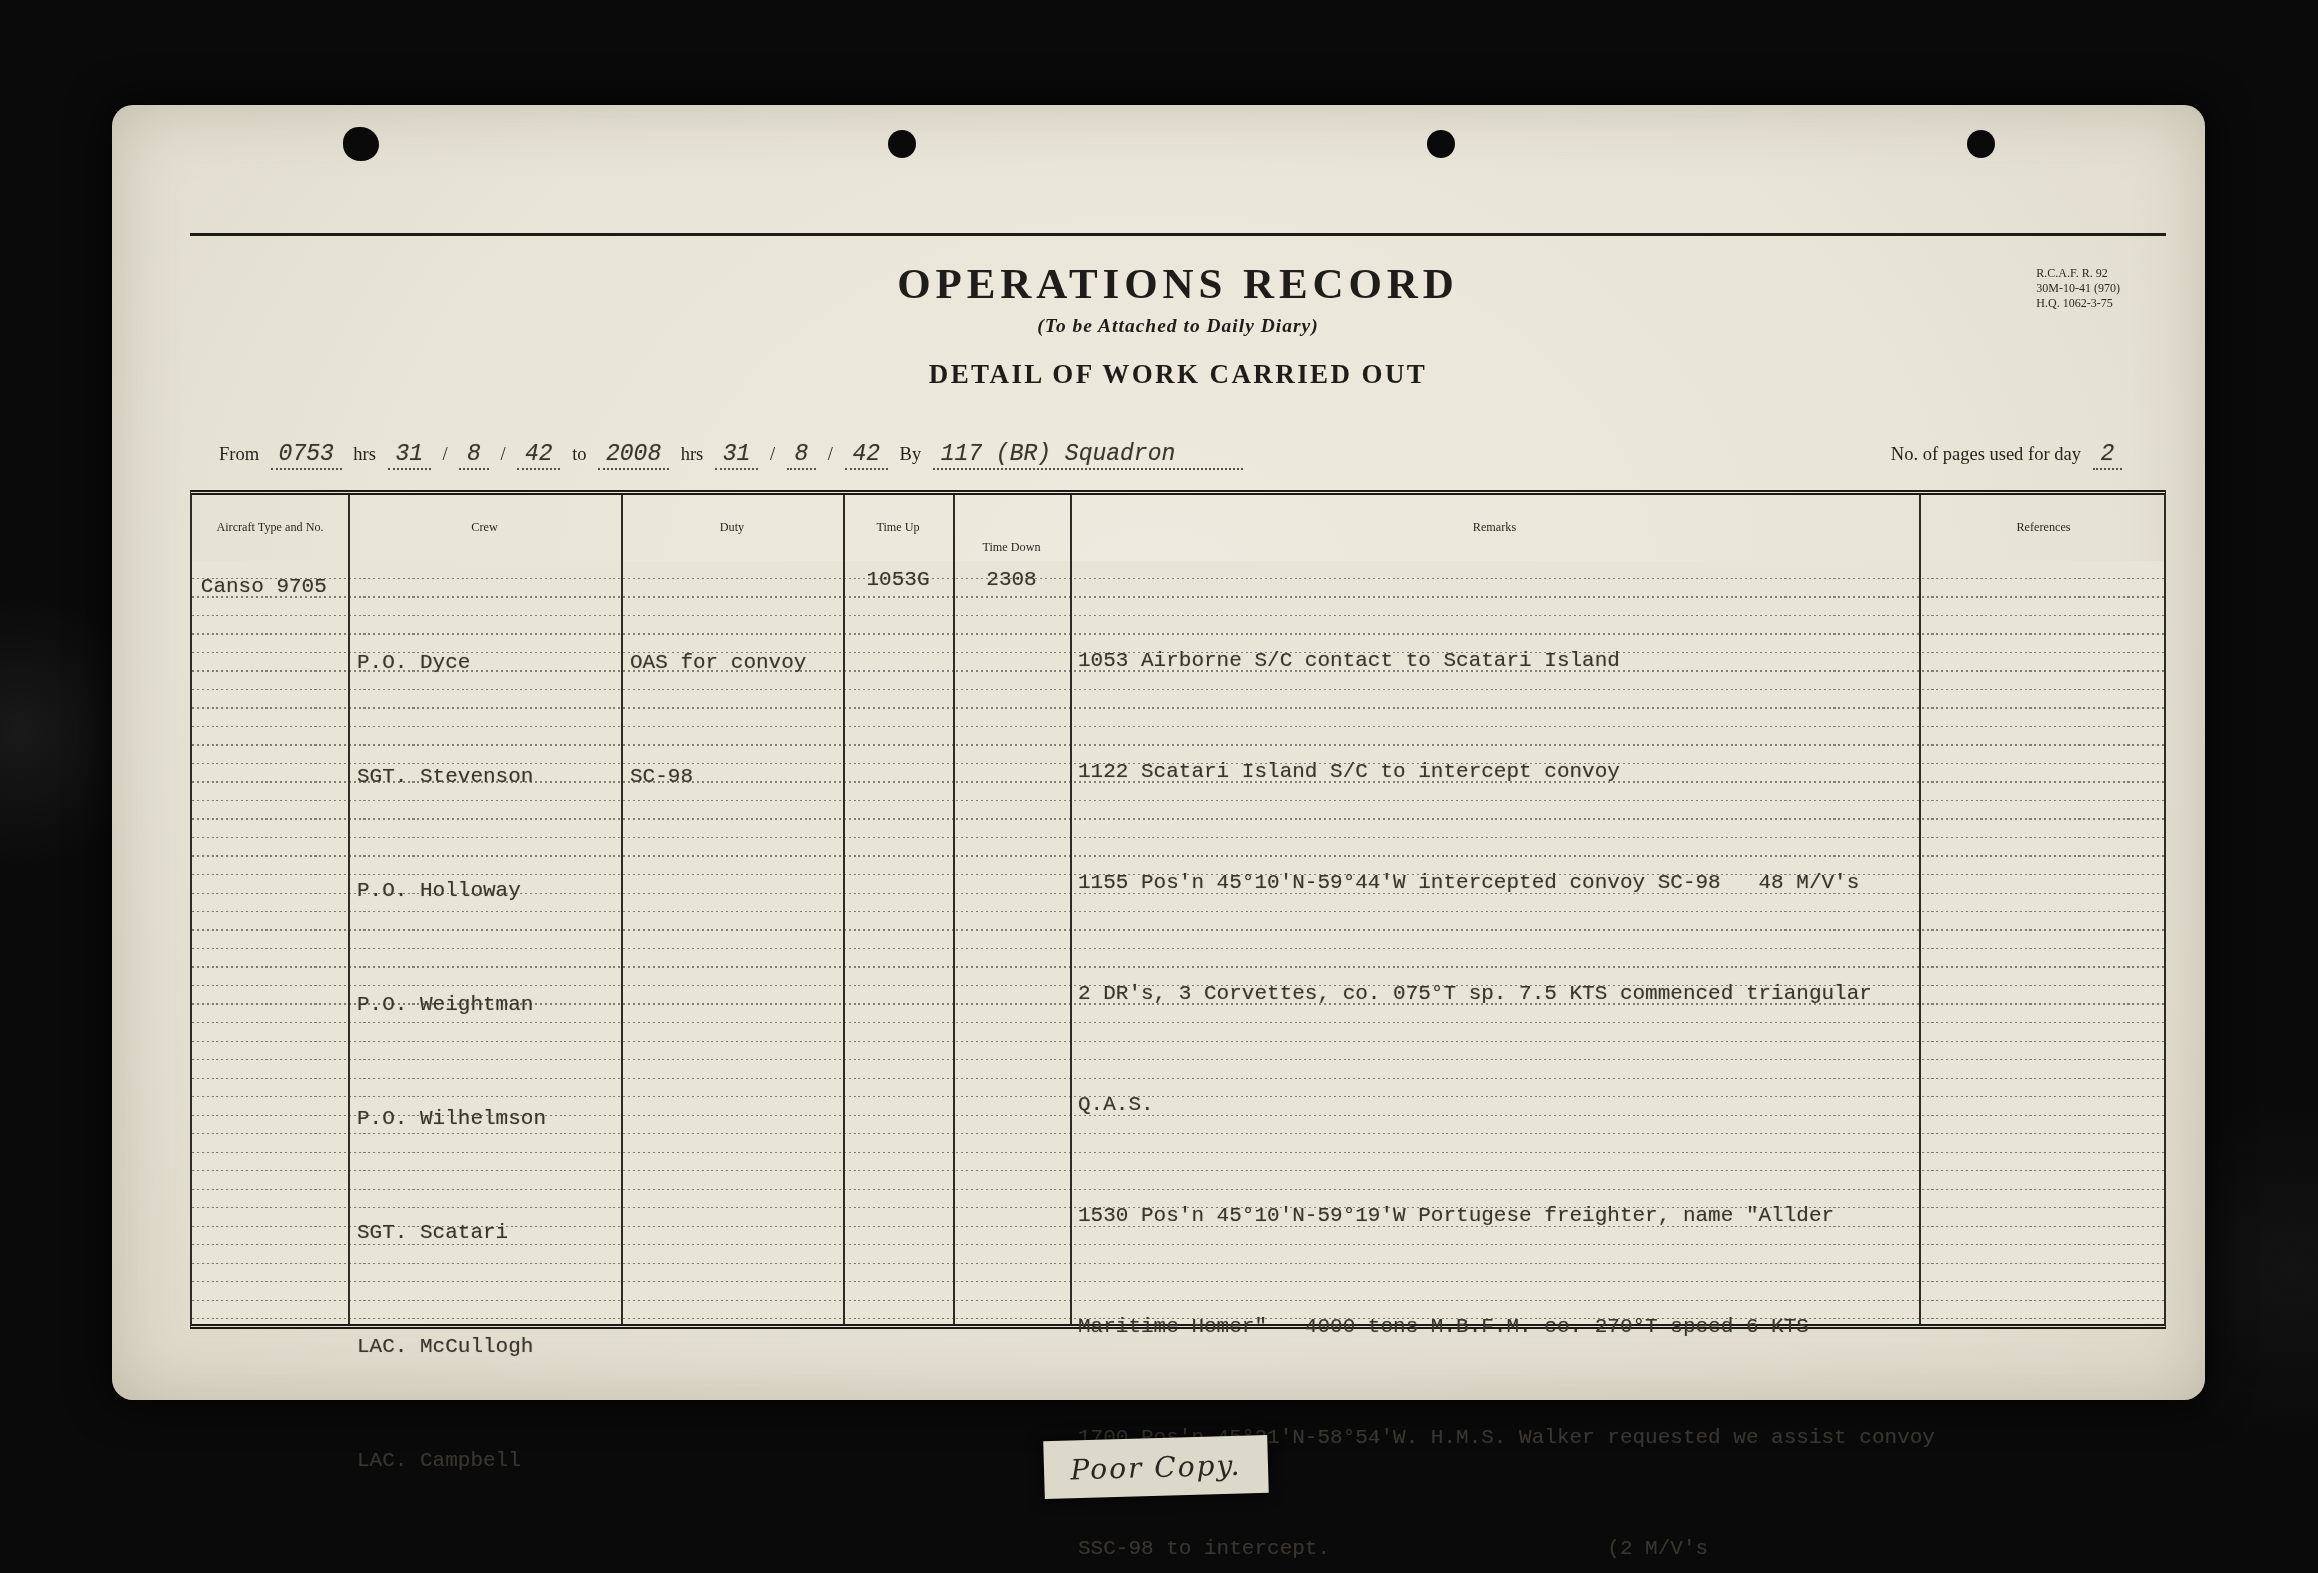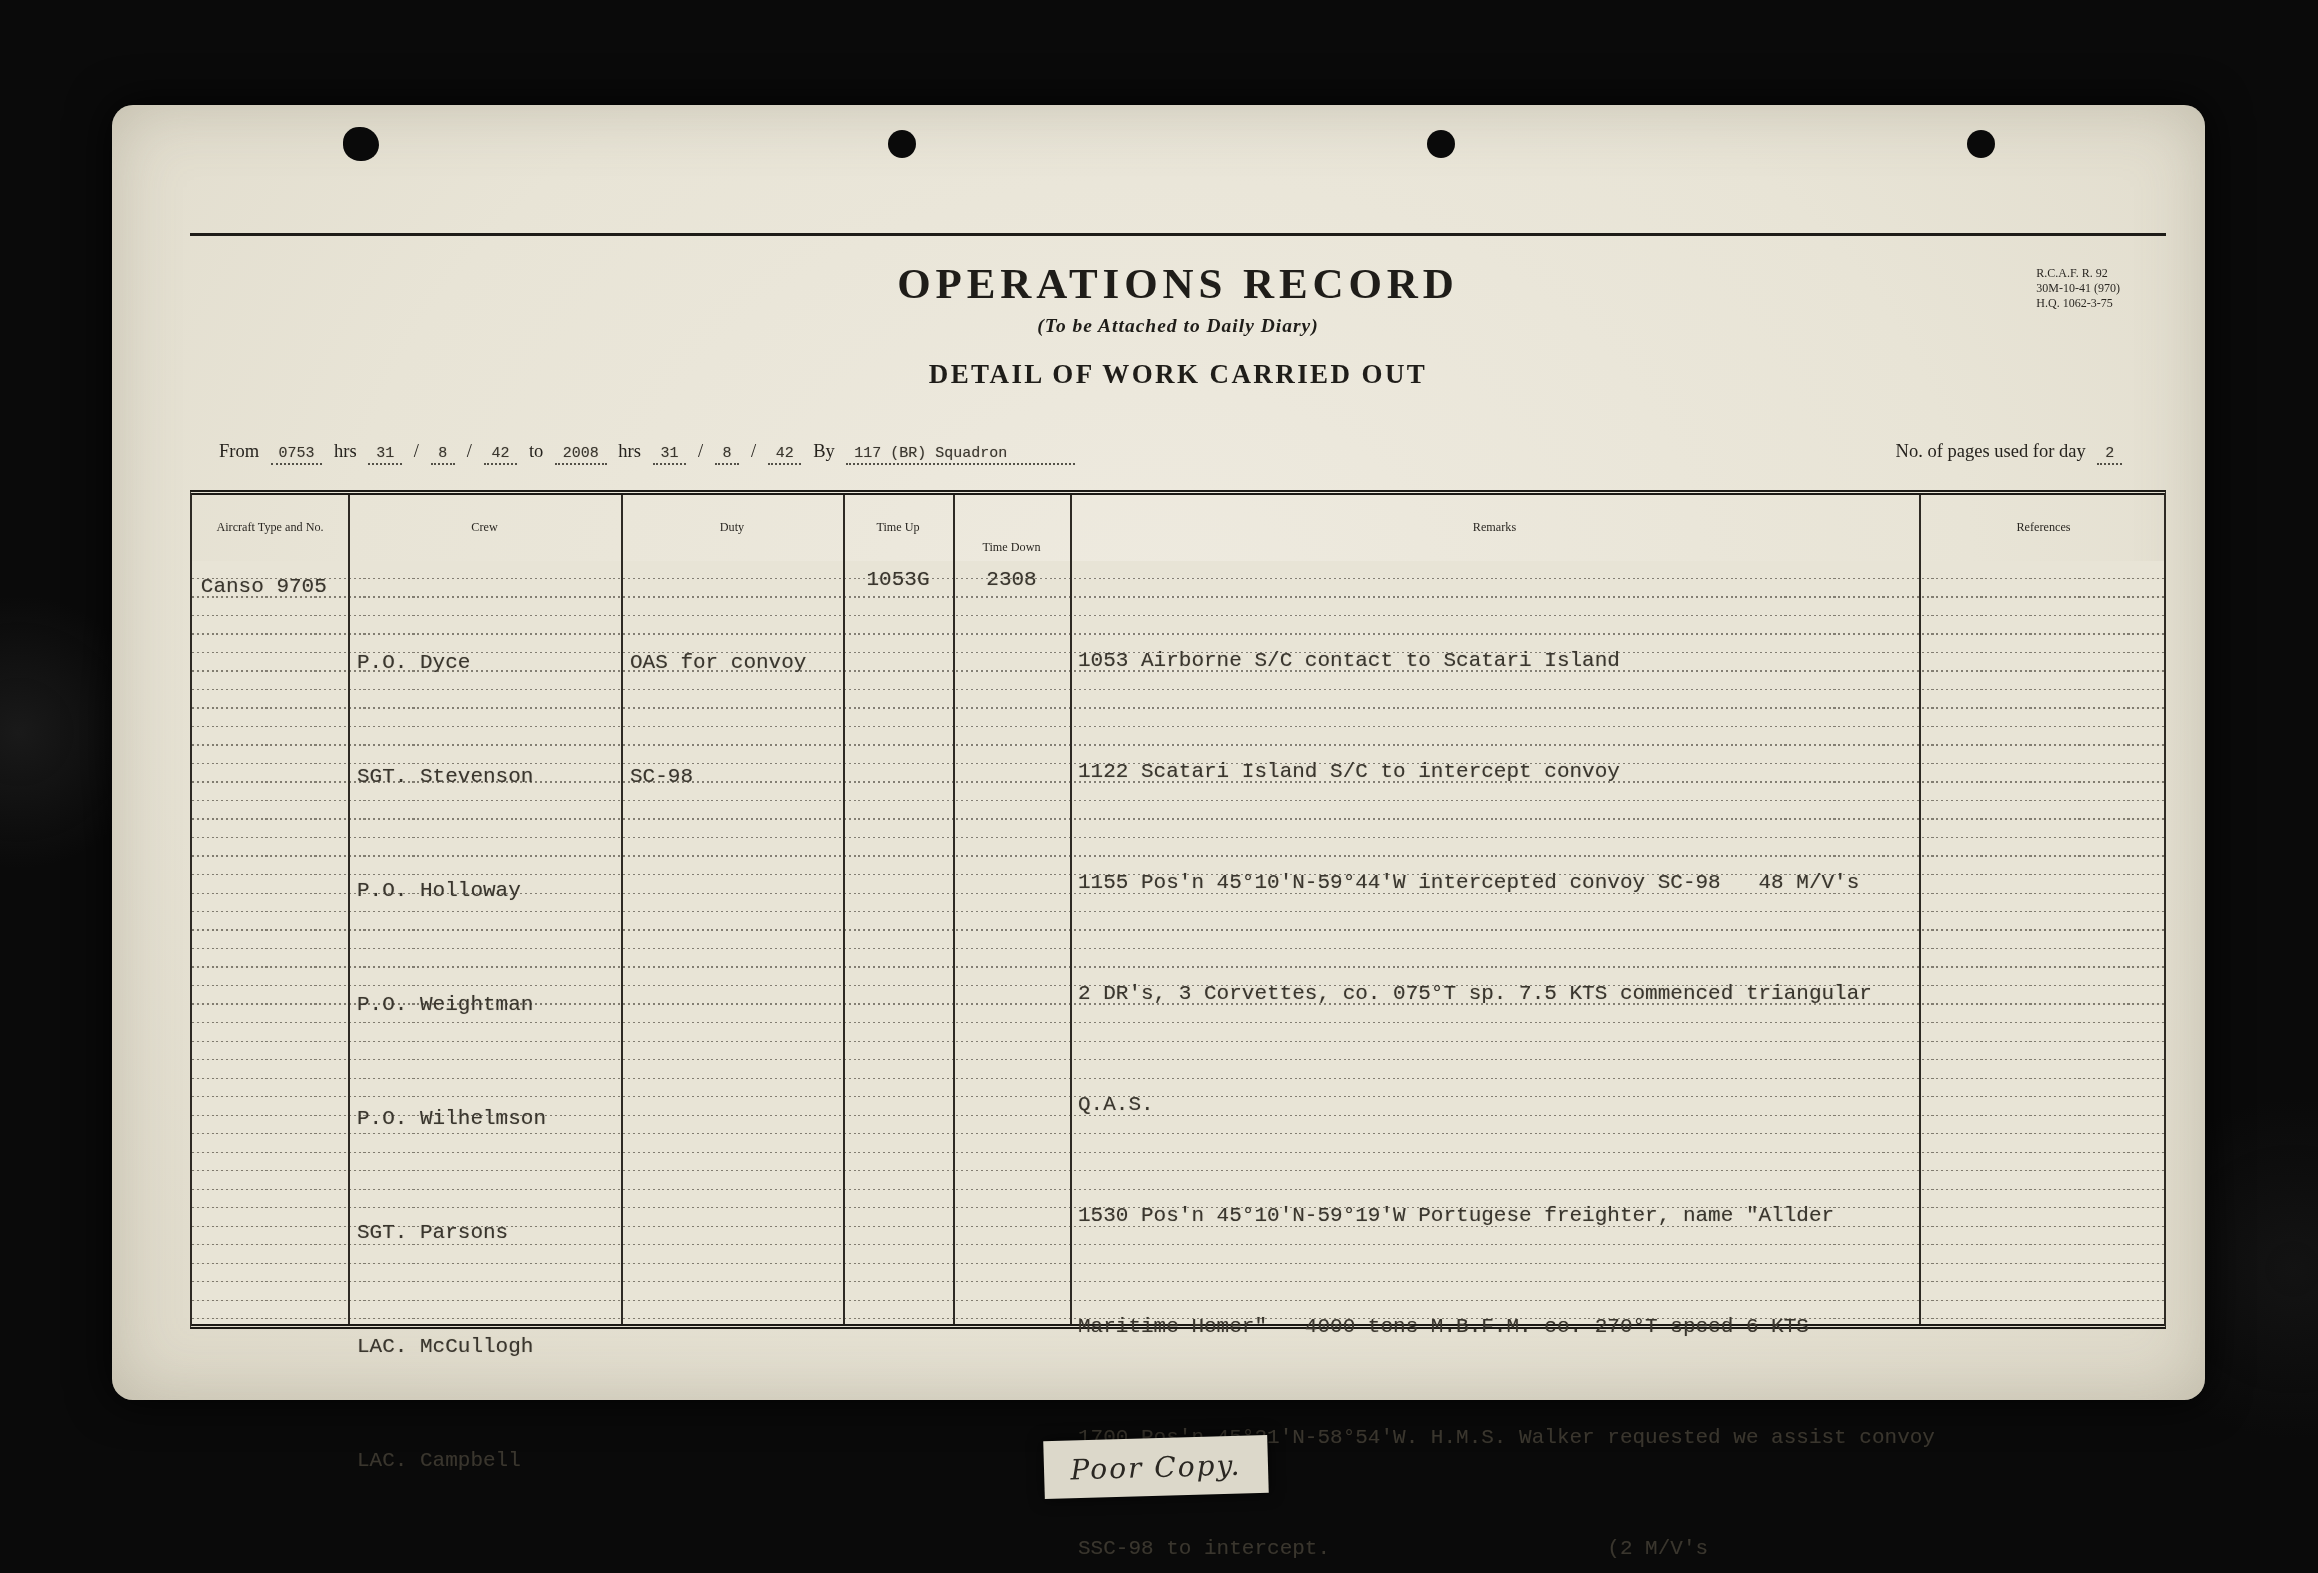--- a/index.html
+++ b/index.html
@@ -21,21 +21,21 @@
   .hole.h1{left:776px;}
   .hole.h2{left:1315px;}
   .hole.h3{left:1855px;}
   .top-rule{position:absolute;left:78px;top:128px;width:1976px;height:2.9px;background:#1e1c18;}
   .head{position:absolute;left:78px;top:154px;width:1976px;text-align:center;color:#1f1d19;}
   .title{font-size:43px;font-weight:bold;letter-spacing:4.9px;}
   .subtitle{font-size:19.5px;font-weight:bold;font-style:italic;margin-top:6.8px;letter-spacing:1px;}
   .section{font-size:27px;font-weight:bold;letter-spacing:2.4px;margin-top:22.4px;}
   .codes{position:absolute;right:85px;top:161px;font-size:12px;line-height:15px;color:#2b2823;text-align:left;}
   .fromline{position:absolute;left:107px;right:83px;top:336px;display:flex;align-items:baseline;column-gap:11.7px;font-size:18.5px;color:#26231e;}
-  .fl-val{font-family:"Liberation Mono", monospace;font-size:15px;color:#3a362e;border-bottom:2px dotted rgba(45,42,35,.8);padding:0 7.8px 1px;text-shadow:0 0 1px rgba(58,54,46,.35);}
+  .fl-val{font-family:"Liberation Mono", monospace;font-size:23px;color:#3a362e;border-bottom:2px dotted rgba(45,42,35,.8);padding:0 7.8px 1px;text-shadow:0 0 1px rgba(58,54,46,.35);font-style:italic;}
   .fl-val.wide{padding-right:68px;}
   .fl-spacer{flex:1;}
   .table{
     position:absolute;left:78px;top:385px;width:1976px;height:839px;box-sizing:border-box;
     border-top:5.9px double #1c1a16;border-bottom:5.9px double #1c1a16;
     border-left:2px solid #2e2a24;border-right:2px solid #2e2a24;
   }
   .vline{position:absolute;top:0;bottom:0;width:2px;background:#2e2a24;}
   .v1{left:156px;} .v2{left:429px;} .v3{left:651px;} .v4{left:761px;} .v5{left:878px;} .v6{left:1727px;}
   .ruling{
@@ -130,21 +130,21 @@
     <div class="colhead ch6">References</div>
 
     <div class="typed aircraft">Canso 9705</div>
 
     <div class="typed crew">
       <div>P.O. Dyce</div>
       <div>SGT. Stevenson</div>
       <div>P.O. Holloway</div>
       <div>P.O. Weightman</div>
       <div>P.O. Wilhelmson</div>
-      <div>SGT. Parsons</div>
+      <div>SGT. Scatari</div>
       <div>LAC. McCullogh</div>
       <div>LAC. Campbell</div>
     </div>
 
     <div class="typed duty">
       <div>OAS for convoy</div>
       <div>SC-98</div>
     </div>
 
     <div class="typed timeup">1053G</div>

